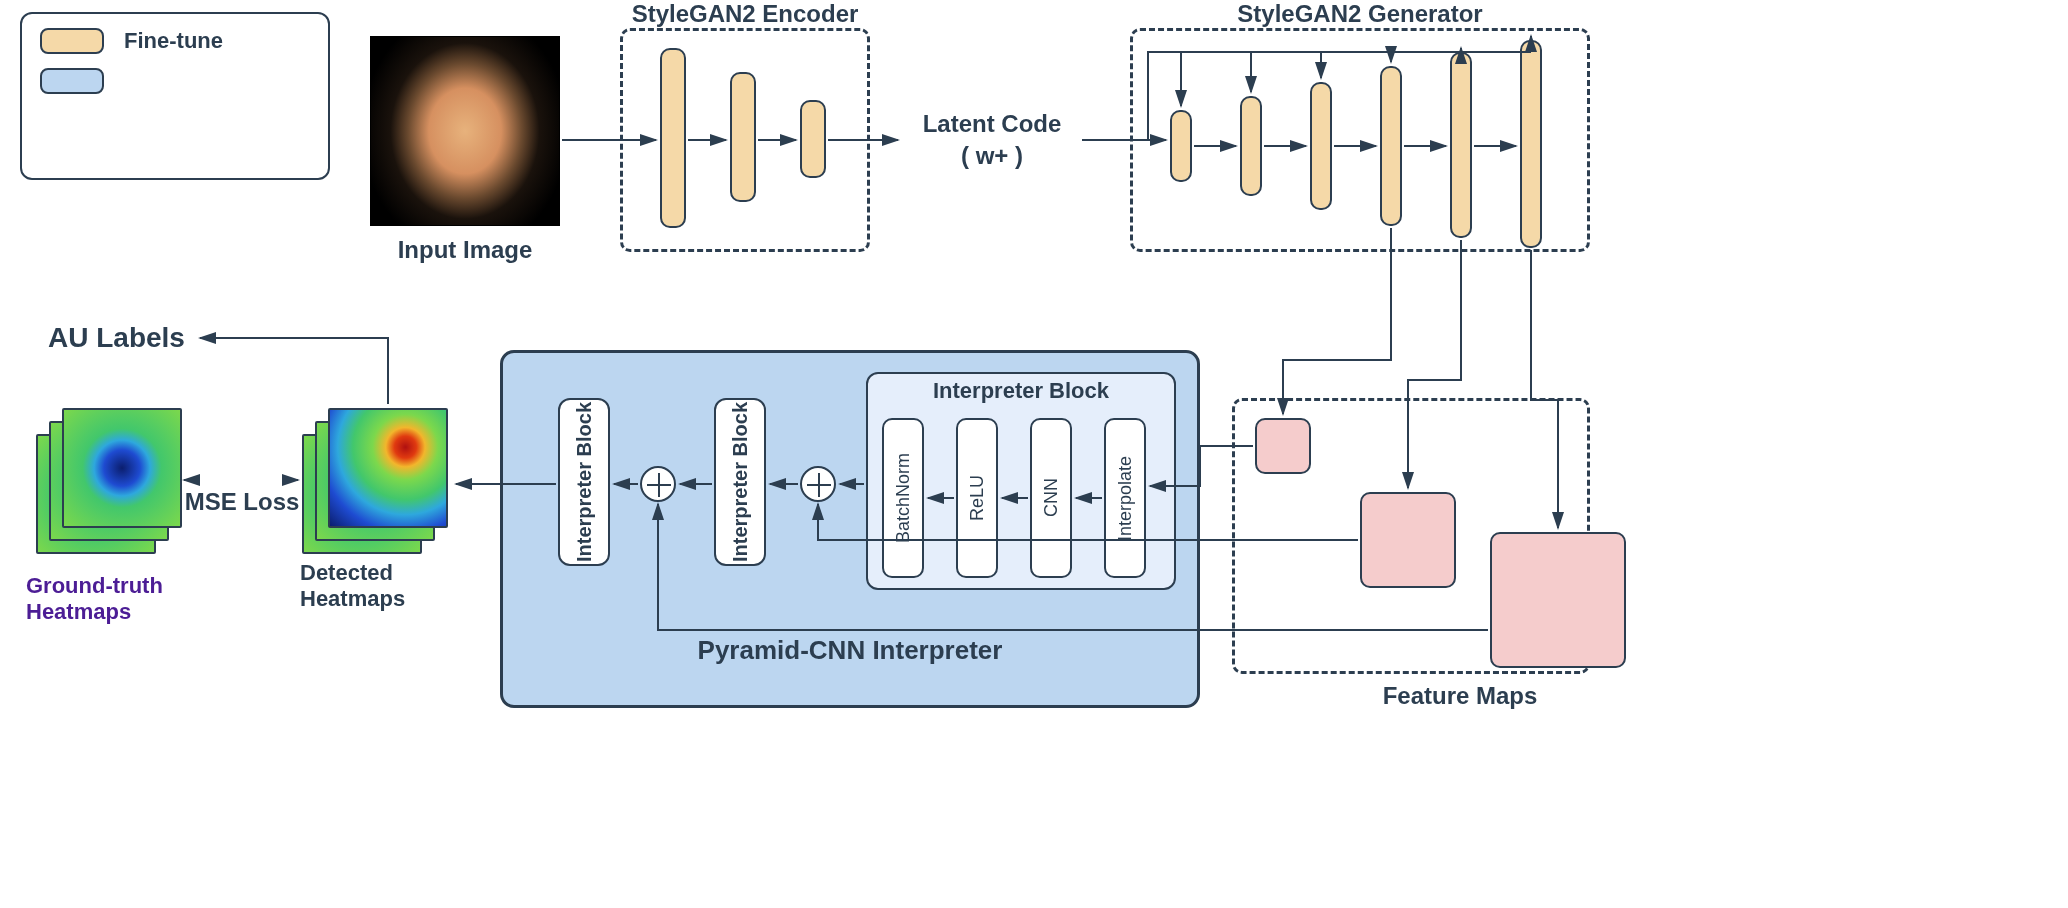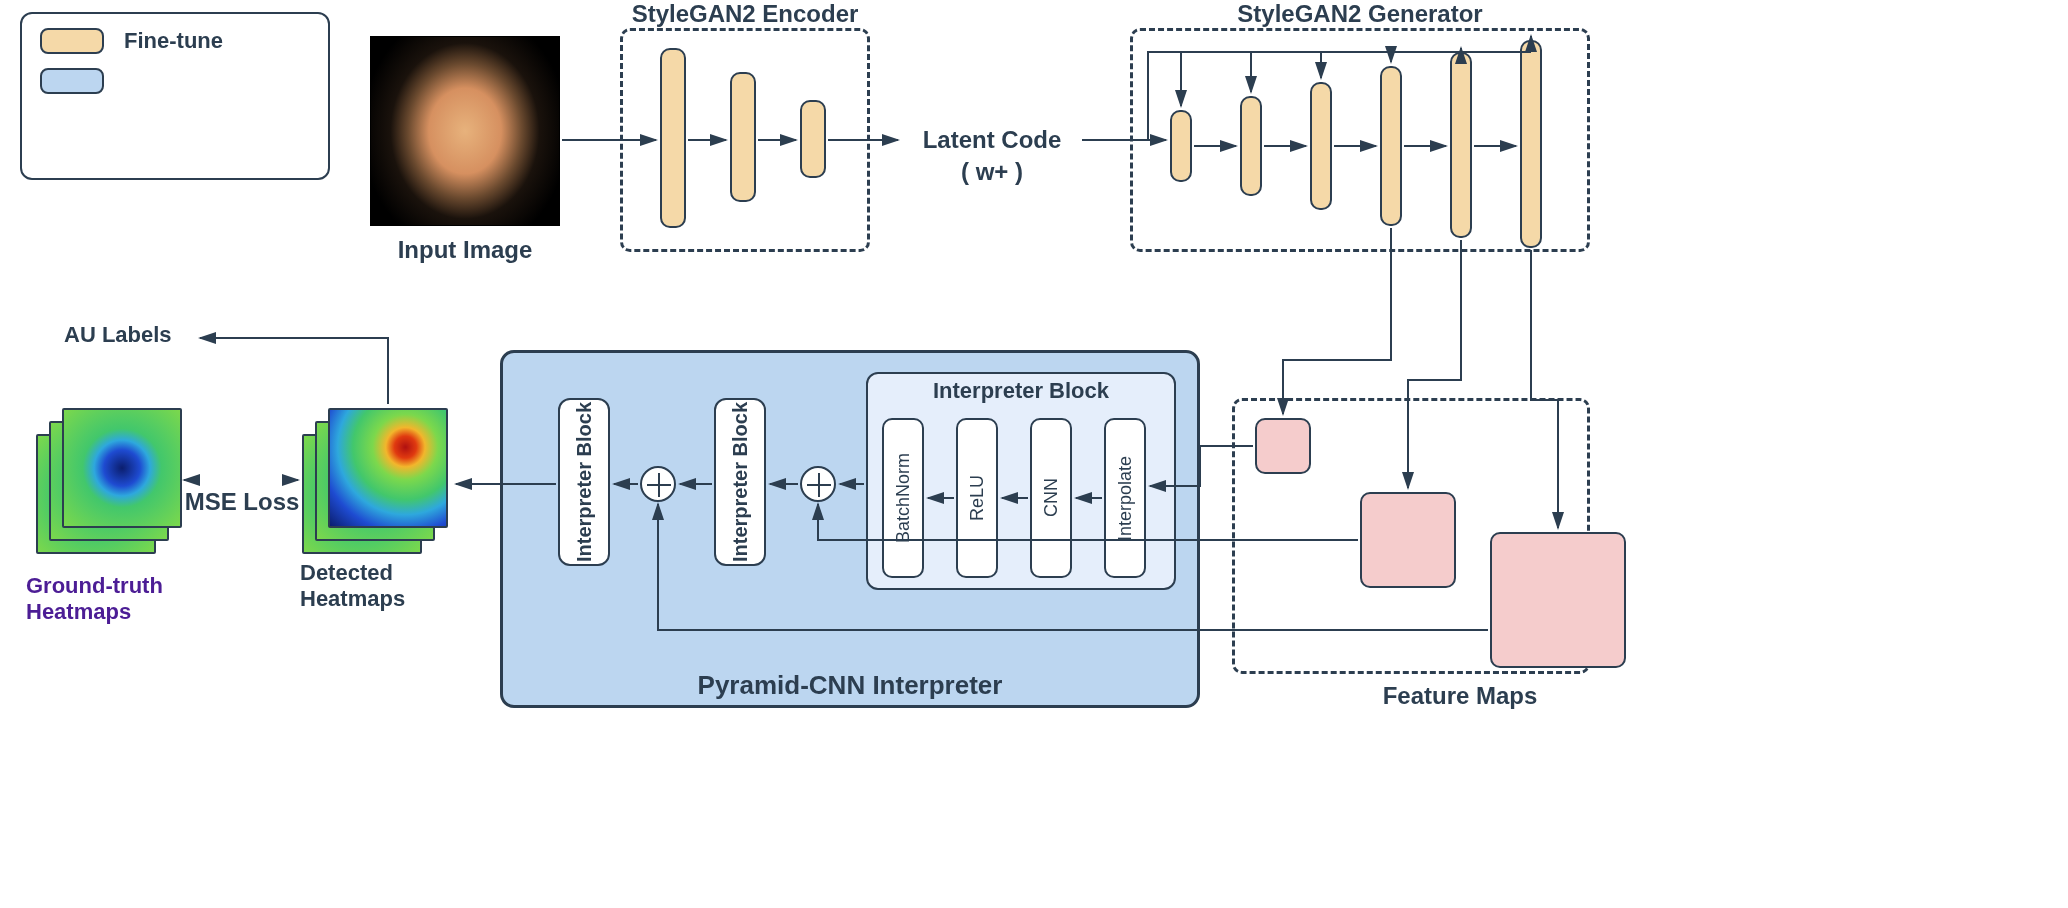--- a/index.html
+++ b/index.html
@@ -103,21 +103,20 @@
   .enc-bar { position: absolute; background: #f5d9a8; border: 2px solid #2c3e50; border-radius: 10px; }
   .enc1 { left: 660px; top: 48px; width: 26px; height: 180px; }
   .enc2 { left: 730px; top: 72px; width: 26px; height: 130px; }
   .enc3 { left: 800px; top: 100px; width: 26px; height: 78px; }
 
   .latent-label {
     position: absolute;
     left: 902px; top: 108px; width: 180px;
     font-size: 24px; font-weight: bold; text-align: center; color: #2c3e50;
     line-height: 1.35;
-    margin-top: 16px;
   }
 
   
   .gen-bar { position: absolute; background: #f5d9a8; border: 2px solid #2c3e50; border-radius: 10px; }
   .g1 { left: 1170px; top: 110px; width: 22px; height: 72px; }
   .g2 { left: 1240px; top: 96px;  width: 22px; height: 100px; }
   .g3 { left: 1310px; top: 82px;  width: 22px; height: 128px; }
   .g4 { left: 1380px; top: 66px;  width: 22px; height: 160px; }
   .g5 { left: 1450px; top: 52px;  width: 22px; height: 186px; }
   .g6 { left: 1520px; top: 40px;  width: 22px; height: 208px; }
@@ -130,21 +129,21 @@
 
   
   .interpreter-box {
     position: absolute;
     left: 500px; top: 350px; width: 700px; height: 358px;
     background: #bcd6f0;
     border: 3px solid #2c3e50;
     border-radius: 14px;
   }
   .interpreter-title {
-    position: absolute; left: 500px; top: 670px; width: 700px;
+    position: absolute; left: 500px; top: 635px; width: 700px;
     font-size: 26px; font-weight: bold; text-align: center; color: #2c3e50;
   }
 
   
   .ib-detail {
     position: absolute;
     left: 866px; top: 372px; width: 310px; height: 218px;
     background: #e5eefb;
     border: 2px solid #2c3e50;
     border-radius: 12px;
@@ -234,21 +233,21 @@
   .det-caption {
     position: absolute; left: 300px; top: 560px; width: 180px;
     font-size: 22px; font-weight: bold; color: #2c3e50;
   }
   .mse-label {
     position: absolute; left: 182px; top: 488px; width: 120px;
     font-size: 24px; font-weight: bold; text-align: center; color: #2c3e50;
   }
   .au-label {
     position: absolute; left: 48px; top: 322px;
-    font-size: 22px; font-weight: bold; color: #2c3e50; margin-left: 16px;
+    font-size: 28px; font-weight: bold; color: #2c3e50;
   }
 
   svg.wires {
     position: absolute; left: 0; top: 0; width: 2068px; height: 908px;
     pointer-events: none;
   }
 </style>
 </head>
 <body>
 

